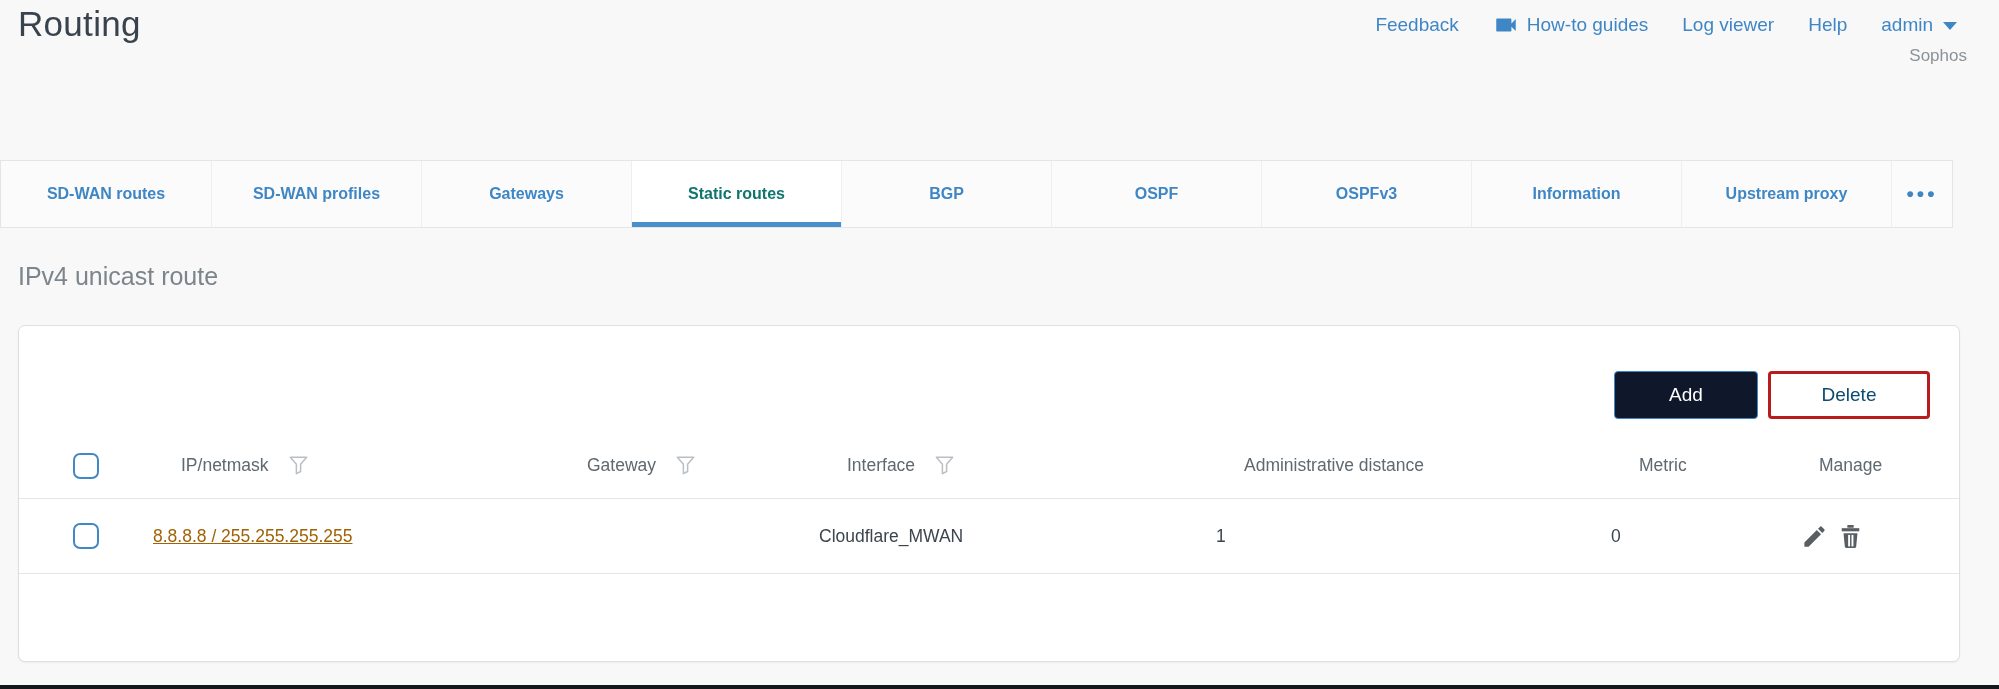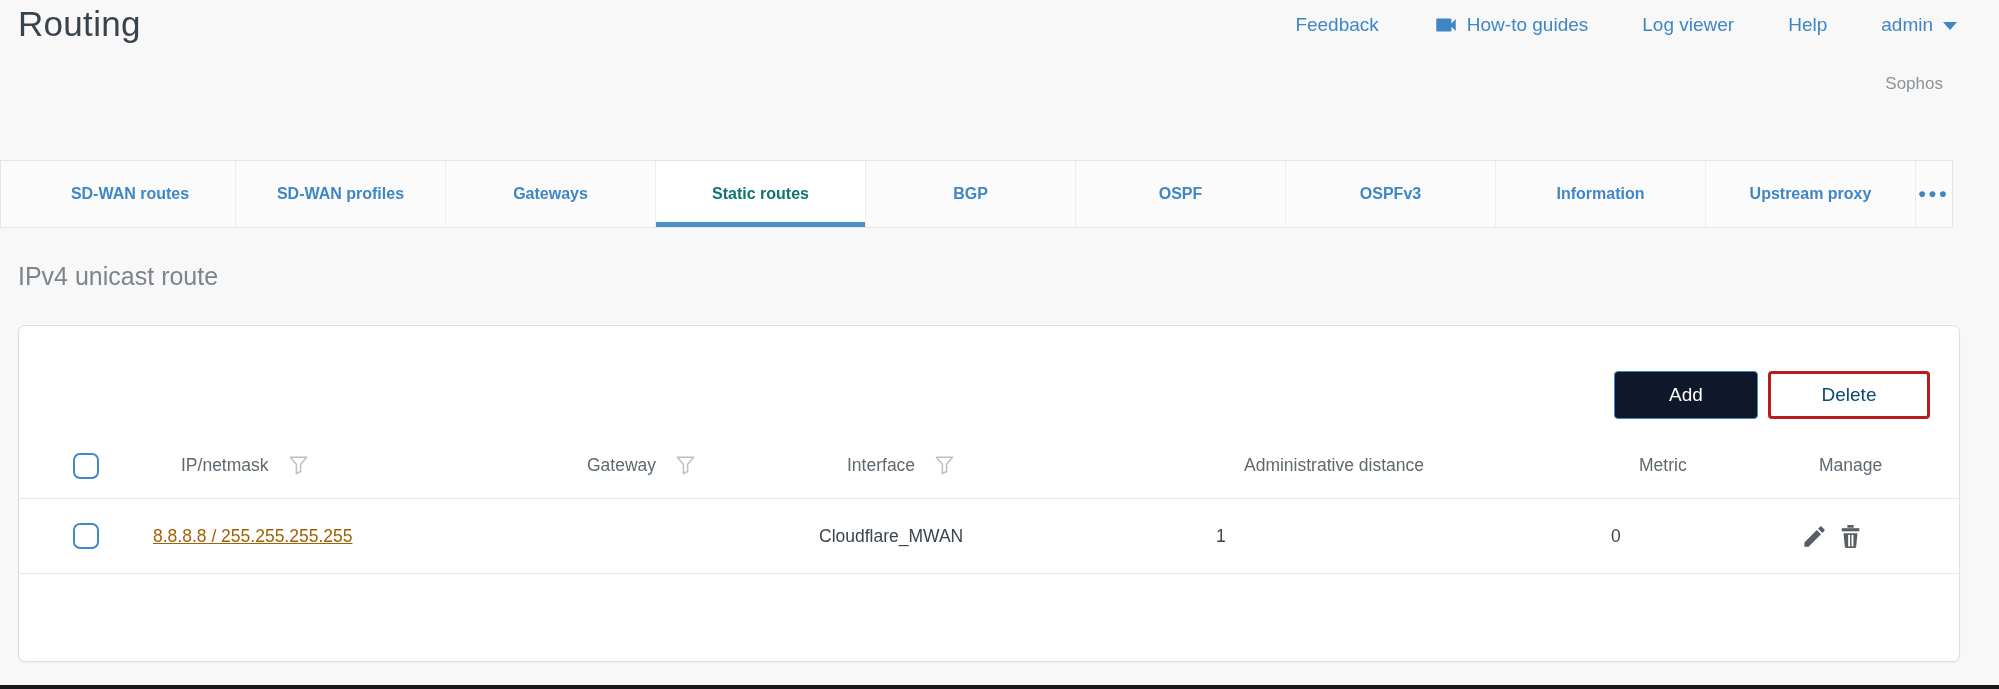--- a/index.html
+++ b/index.html
@@ -12,35 +12,34 @@
   
   .page-title{
     position:absolute;left:18px;top:4px;
     font-size:35px;font-weight:400;color:#39434d;letter-spacing:.3px;
   }
   .top-nav{
     position:absolute;top:12px;right:42px;
     display:flex;align-items:center;gap:34px;
     font-size:19px;font-weight:500;color:#3f86c5;
   }
-  .top-nav .nav-item{display:flex;align-items:center;gap:8px;cursor:pointer;white-space:nowrap;margin-left:20px;}
+  .top-nav .nav-item{display:flex;align-items:center;gap:8px;cursor:pointer;white-space:nowrap;}
   .caret-down{
     width:0;height:0;border-left:7px solid transparent;border-right:7px solid transparent;
     border-top:8px solid #3f86c5;margin-left:2px;margin-top:2px;
   }
   .brand{
-    position:absolute;top:46px;right:56px;
-    font-size:17px;color:#8b9298;margin-top:28px;
+    position:absolute;top:46px;right:32px;
+    font-size:17px;color:#8b9298;
   }
   
   .tabbar{
     position:absolute;left:0;top:160px;width:1953px;height:68px;
     background:#fbfbfc;border:1px solid #e3e5e7;box-sizing:border-box;
     display:flex;
-    padding-left:24px;
   }
   .tab{
     width:210px;height:100%;display:flex;align-items:center;justify-content:center;
     font-size:16px;font-weight:700;color:#3f86c5;cursor:pointer;
     border-left:1px solid #efeff1;position:relative;box-sizing:border-box;white-space:nowrap;
   }
   .tab:first-child{border-left:none;}
   .tab.active{background:#ffffff;color:#0f766e;}
   .tab.active::after{
     content:"";position:absolute;left:0;right:0;bottom:0;height:5px;background:#4a8fc9;

